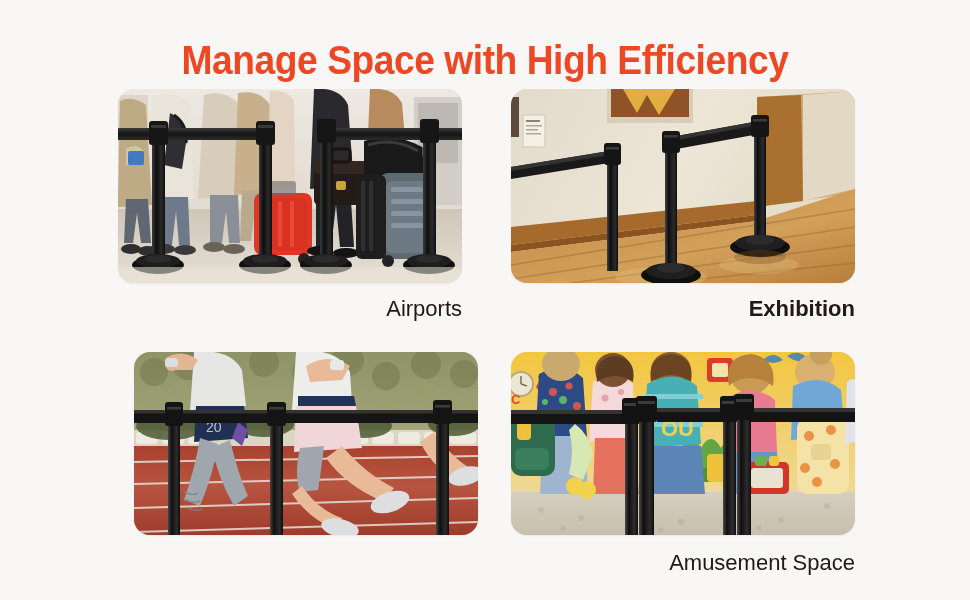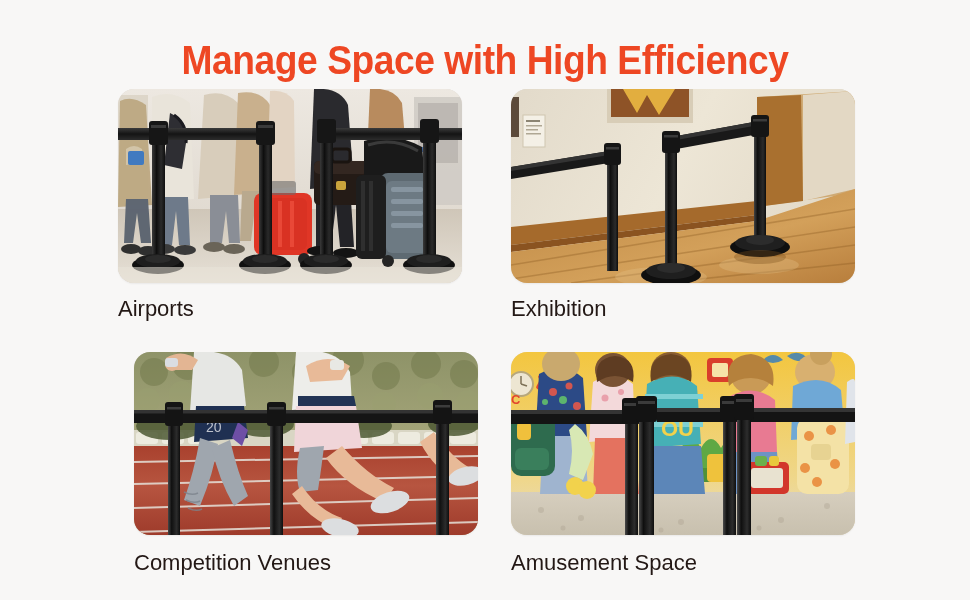--- a/index.html
+++ b/index.html
@@ -41,40 +41,40 @@
     top: 89px;
     left: 118px;
     width: 737px;
     height: 480px;
   }
   .cell {
     position: absolute;
     width: 344px;
   }
   .cell-tl { left: 0px;   top: 0px;   }
-  .cell-tr { left: 393px; top: 0px;   }
+  .cell-tr { left: 393px; top: 0px; font-weight: bold;   }
   .cell-bl { left: 16px;   top: 263px; }
   .cell-br { left: 393px; top: 263px; }
 
   .photo {
     position: relative;
     width: 344px;
     height: 194px;
     border-radius: 16px;
     overflow: hidden;
     background: #ddd9d3;
     box-shadow: 0 1px 2px rgba(0,0,0,0.06);
   }
   .cell-bl .photo, .cell-br .photo { height: 183px; }
 
   .photo svg { display: block; width: 100%; height: 100%; }
 
   .caption {
     width: 344px;
-    text-align: left;
+    text-align: right;
     font-family: "Liberation Sans", sans-serif;
     font-size: 22px;
     line-height: 26px;
     color: #231815;
     margin-top: 13px;
     white-space: nowrap;
   }
   .cell-bl .caption, .cell-br .caption { margin-top: 15px; }
 </style>
 </head>
@@ -460,21 +460,20 @@
             <rect x="133" y="50" width="19" height="24" rx="3" fill="#141414"></rect>
             <rect x="135" y="55" width="15" height="2.5" fill="#3c3c3c"></rect>
           </g>
           <g>
             <rect x="302" y="52" width="13" height="131" fill="url(#cPost)"></rect>
             <rect x="299" y="48" width="19" height="24" rx="3" fill="#141414"></rect>
             <rect x="301" y="53" width="15" height="2.5" fill="#3c3c3c"></rect>
           </g>
         </svg>
       </div>
-      <div class="caption">Competition Venues</div>
     </div>
 
     <div class="cell cell-br">
       <div class="photo">
         <svg viewBox="0 0 344 183" preserveAspectRatio="xMidYMid slice" aria-hidden="true">
           <defs>
             <linearGradient id="pWall" x1="0" y1="0" x2="0" y2="1">
               <stop offset="0%" stop-color="#F3C63F"></stop>
               <stop offset="70%" stop-color="#EFD78C"></stop>
               <stop offset="100%" stop-color="#E6DCC2"></stop>

